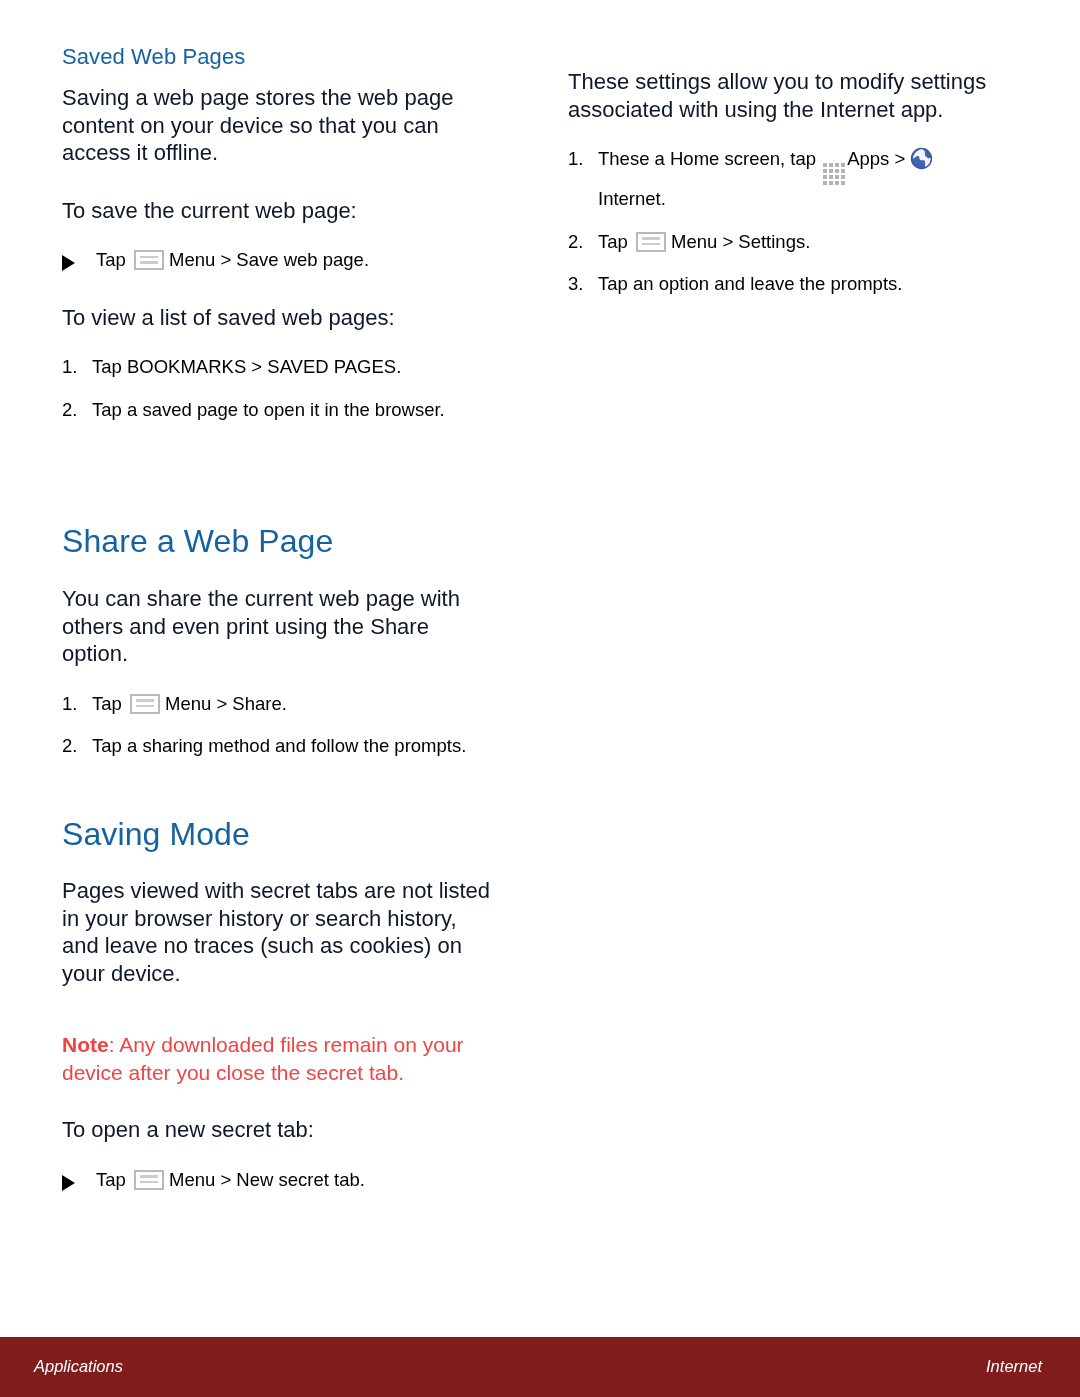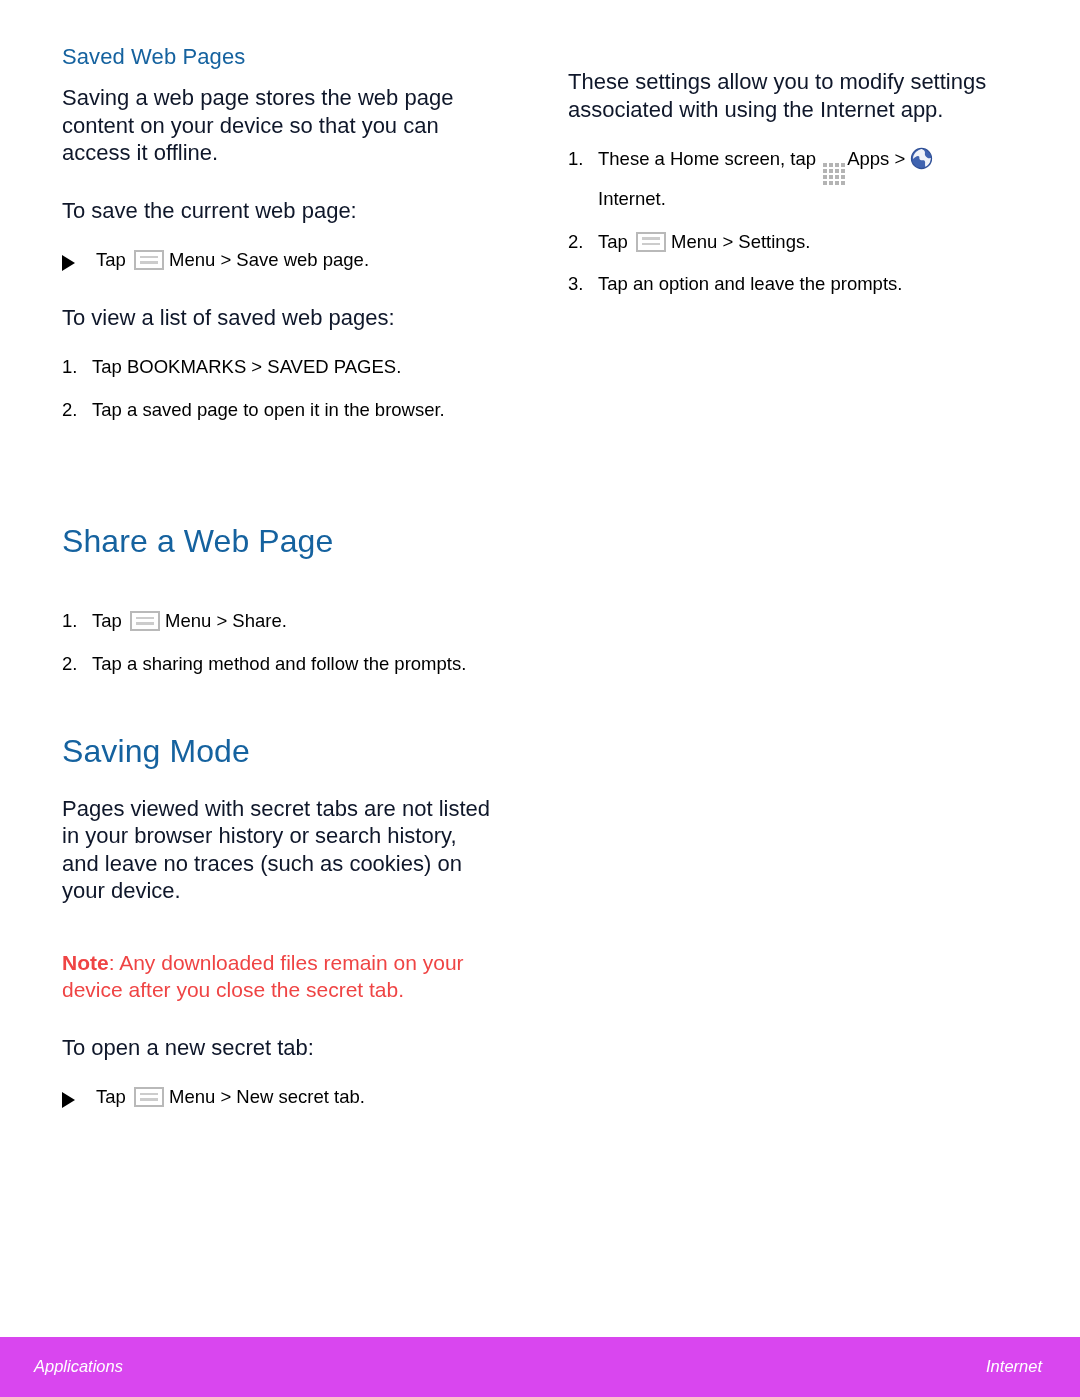--- a/index.html
+++ b/index.html
@@ -168,21 +168,21 @@
     margin: 0 5px 0 3px;
   }
 
   
   .footer {
     position: absolute;
     left: 0;
     top: 1337px;
     width: 1080px;
     height: 60px;
-    background: #d946ef;
+    background: #7f1d1d;
     color: #ffffff;
   }
   .footer-inner {
     position: relative;
     width: 100%;
     height: 100%;
   }
   .f-left, .f-right, .f-center {
     position: absolute;
     top: 19px;
@@ -233,20 +233,21 @@
       </section>
 
       <div class="gap-lg"></div>
 
 
       <div class="gap-xl"></div>
 
       <section>
         <h1 class="h-major">Share a Web Page</h1>
         <div class="sp-after-h1"></div>
+        <p class="body">You can share the current web page with others and even print using the Share option.</p>
         <div class="gap-sm"></div>
 
         <div class="li">
           <span class="marker num">1.</span>
           <span class="content"><span>Tap</span>
             <span class="menu-icon icon"></span><b class="strong">Menu &gt; Share</b><span>.</span></span>
         </div>
 
         <div class="li">
           <span class="marker num">2.</span>

